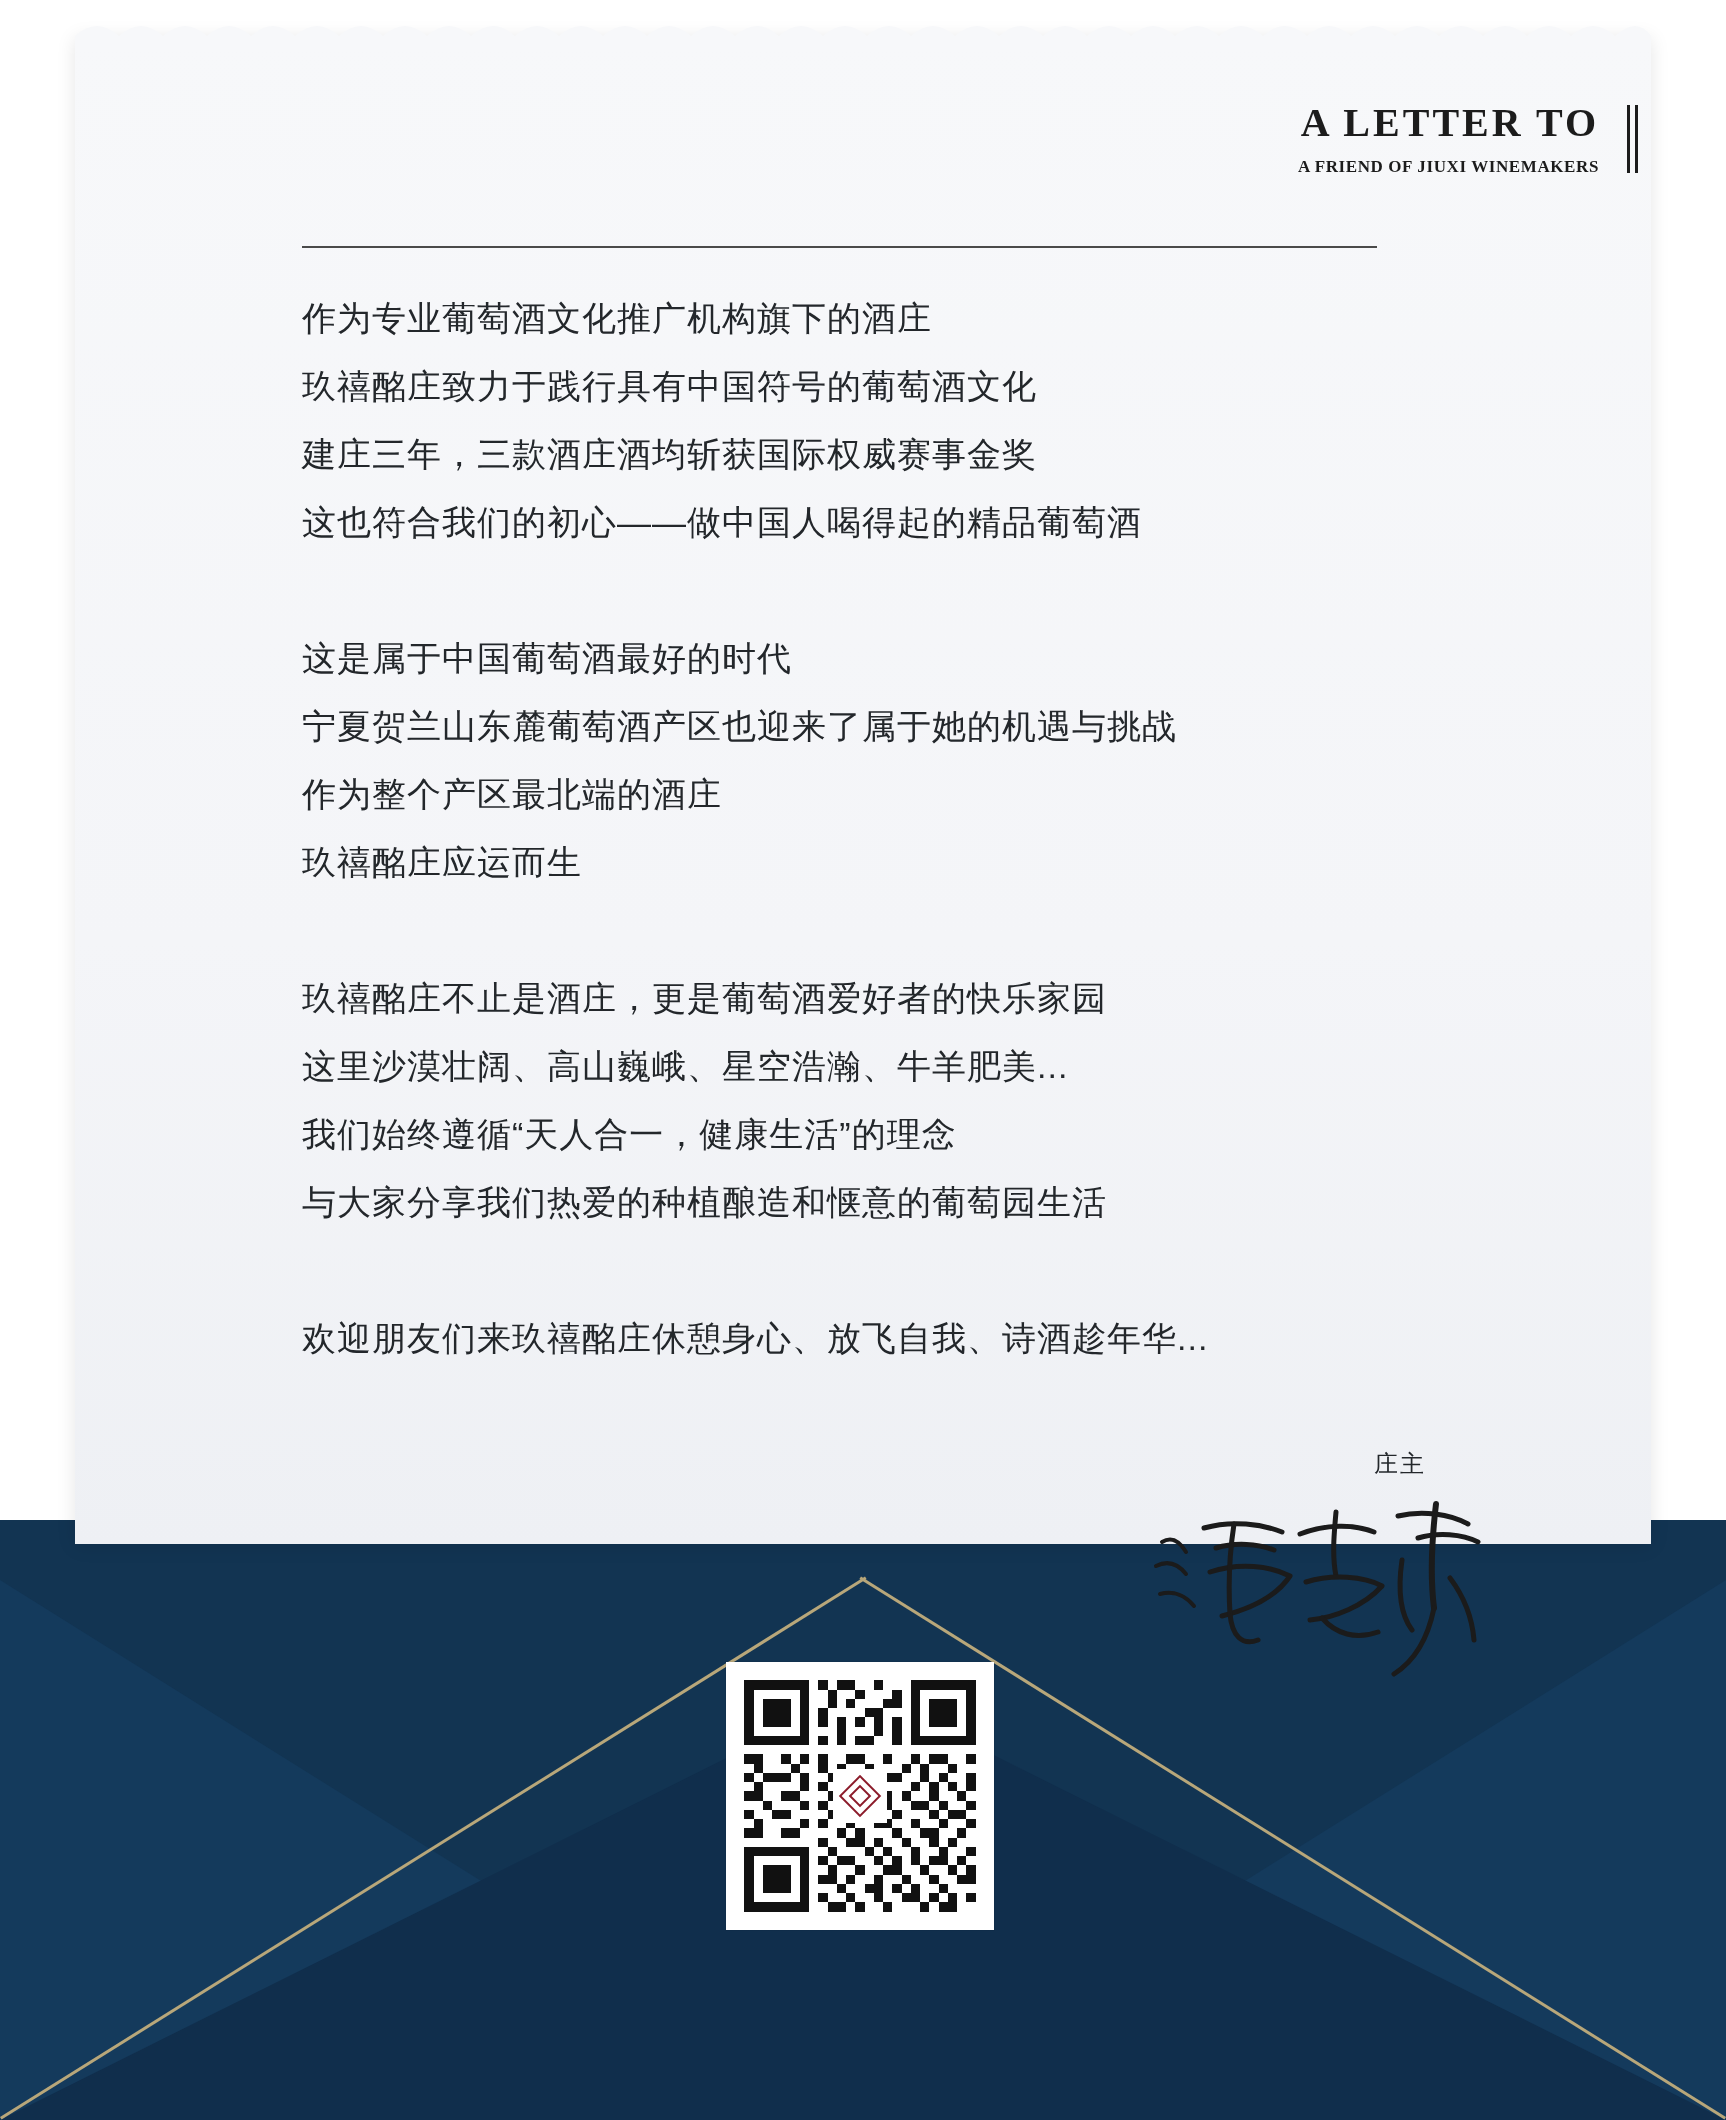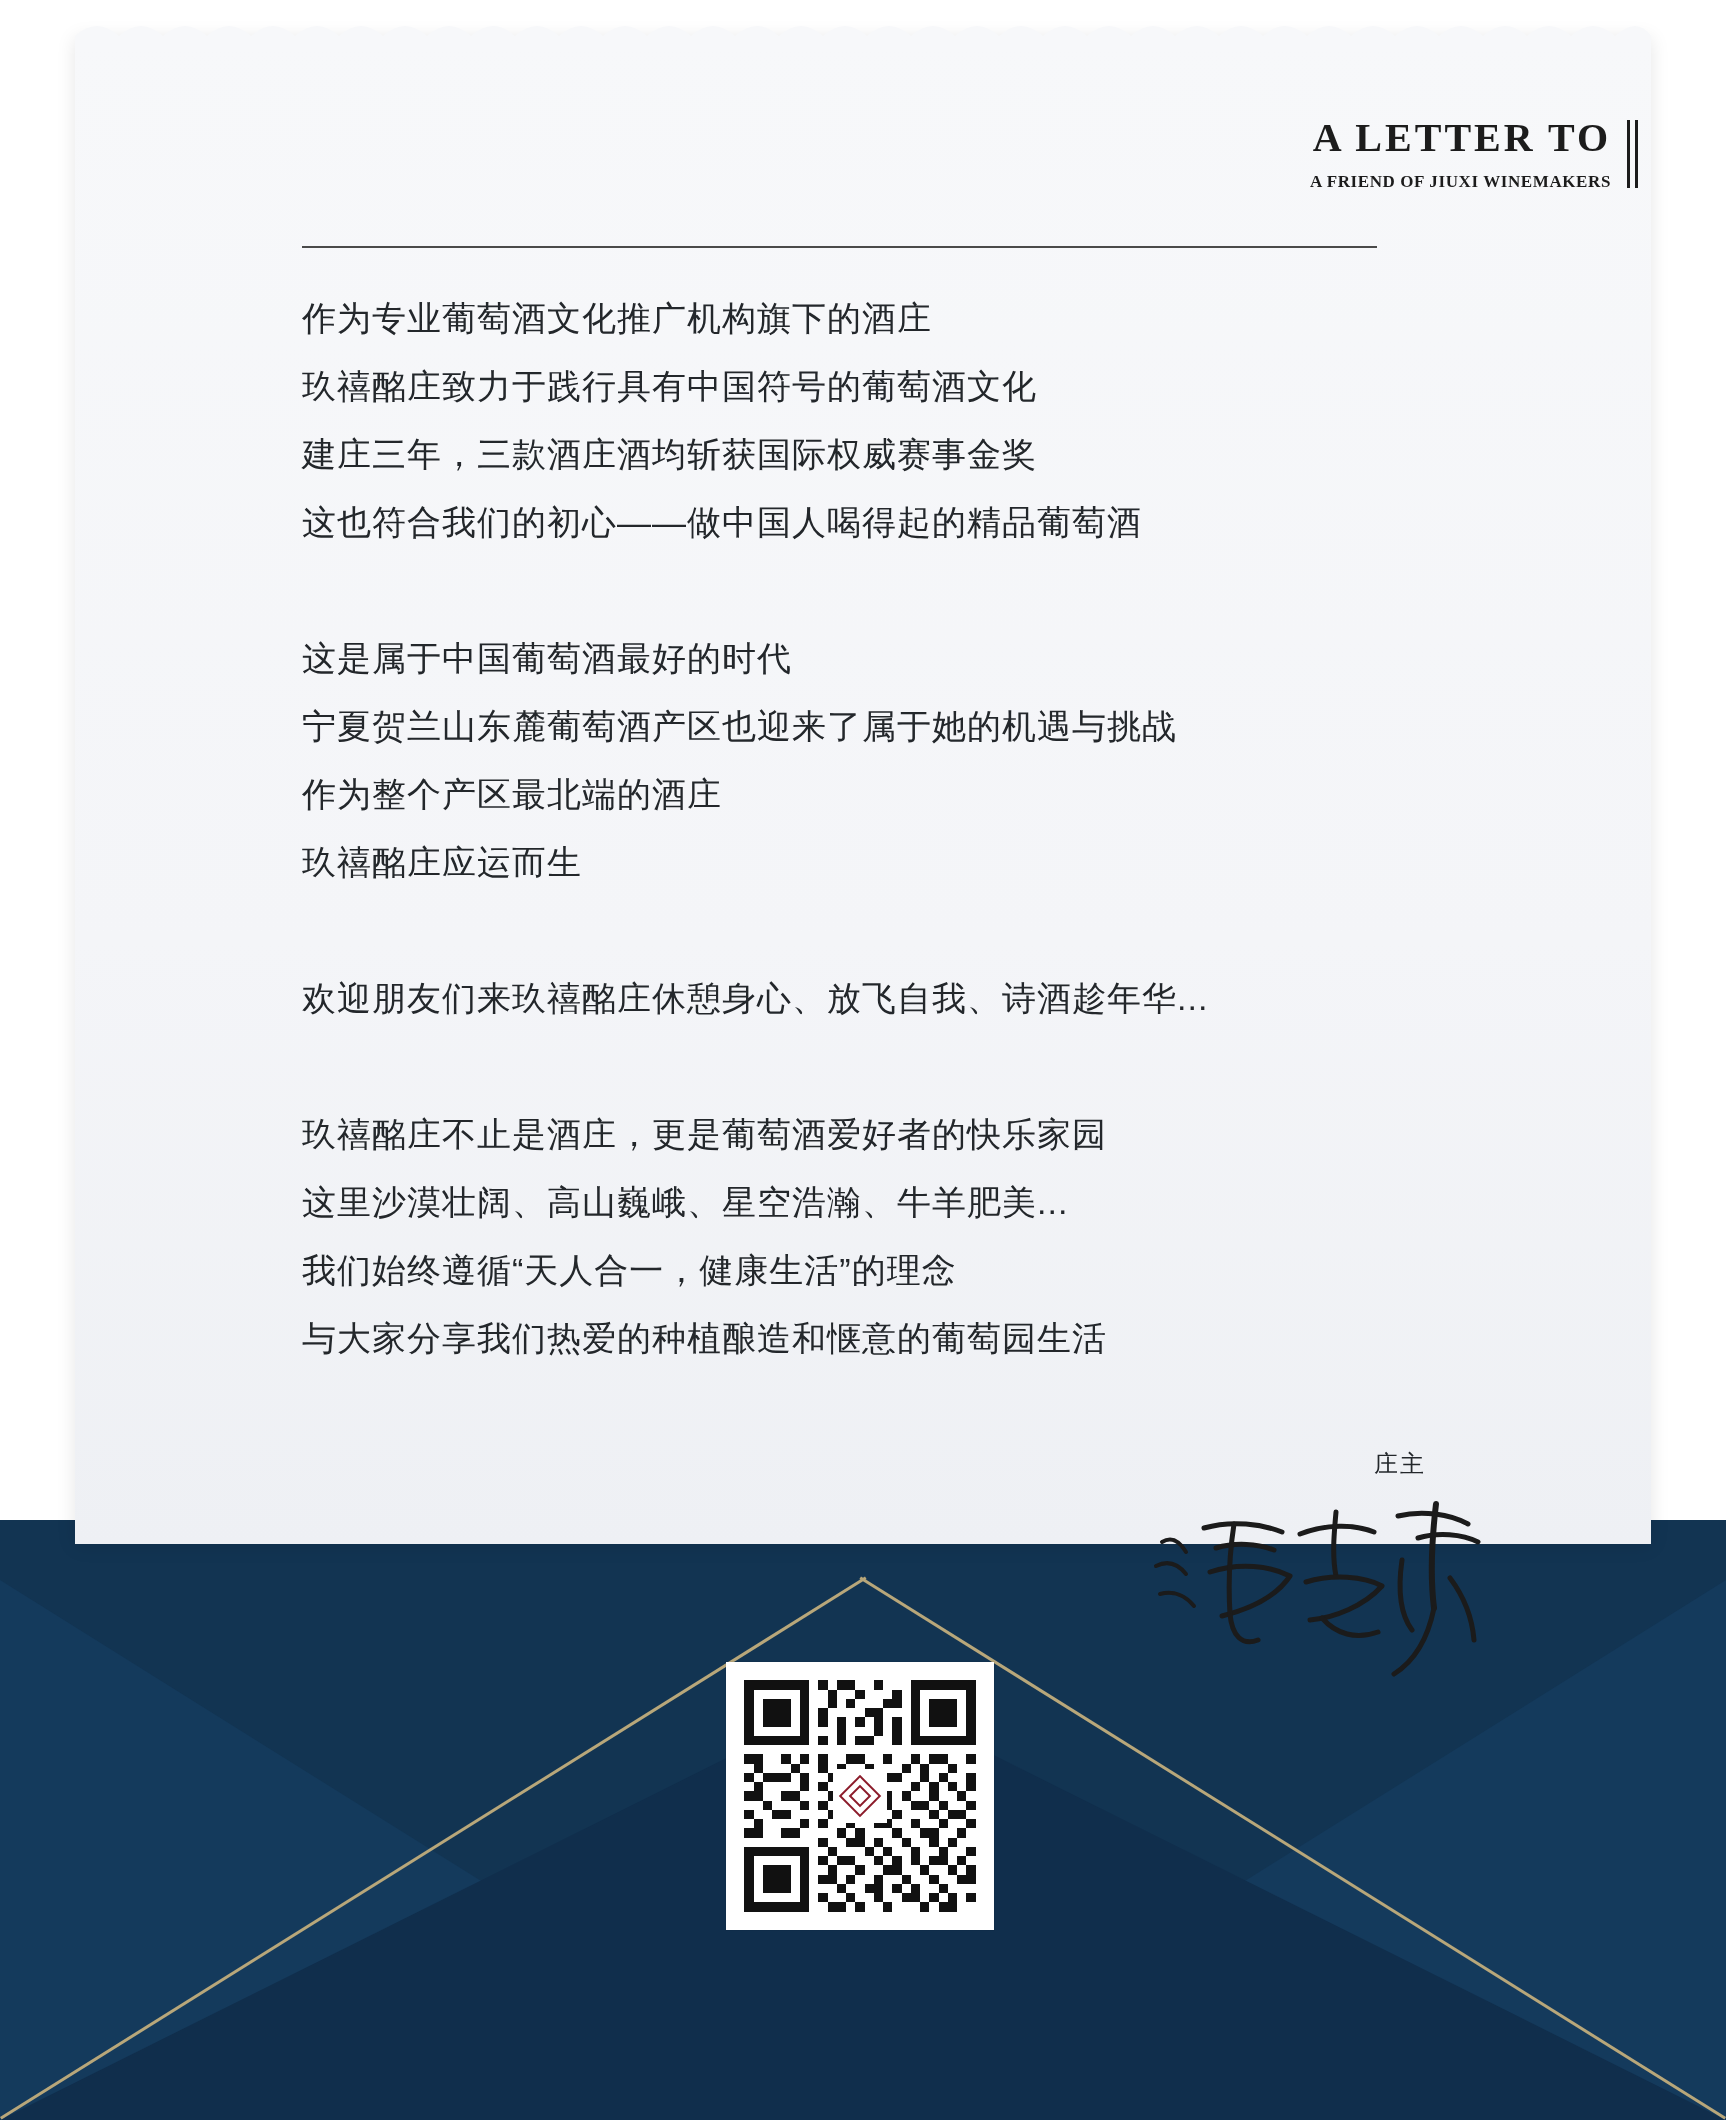--- a/index.html
+++ b/index.html
@@ -106,25 +106,26 @@
     height: 34px;
     overflow: hidden;
     pointer-events: none;
   }
   .scallop svg { display: block; }
 
   
   .header {
     position: absolute;
     right: 88px;
-    top: 116px;
+    top: 101px;
     text-align: right;
     display: flex;
     align-items: flex-start;
     justify-content: flex-end;
+    gap: 12px;
   }
   .header-text {
     text-align: right;
   }
   .header-title {
     font-family: "Liberation Serif", "DejaVu Serif", serif;
     font-weight: bold;
     font-size: 40px;
     letter-spacing: 3px;
     color: #1c1c1c;
@@ -277,27 +278,27 @@
       <span class="line">建庄三年，三款酒庄酒均斩获国际权威赛事金奖</span><br>
       <span class="line">这也符合我们的初心——做中国人喝得起的精品葡萄酒</span>
     </p>
     <p class="para">
       <span class="line">这是属于中国葡萄酒最好的时代</span><br>
       <span class="line">宁夏贺兰山东麓葡萄酒产区也迎来了属于她的机遇与挑战</span><br>
       <span class="line">作为整个产区最北端的酒庄</span><br>
       <span class="line">玖禧酩庄应运而生</span>
     </p>
     <p class="para">
-      <span class="line">欢迎朋友们来玖禧酩庄休憩身心、放飞自我、诗酒趁年华...</span>
-    </p>
-    <p class="para">
       <span class="line">玖禧酩庄不止是酒庄，更是葡萄酒爱好者的快乐家园</span><br>
       <span class="line">这里沙漠壮阔、高山巍峨、星空浩瀚、牛羊肥美...</span><br>
       <span class="line">我们始终遵循“天人合一，健康生活”的理念</span><br>
       <span class="line">与大家分享我们热爱的种植酿造和惬意的葡萄园生活</span>
+    </p>
+    <p class="para">
+      <span class="line">欢迎朋友们来玖禧酩庄休憩身心、放飞自我、诗酒趁年华...</span>
     </p>
   </div>
 
   <div class="sign-title">庄主</div>
   <div class="signature" title="谭志军">
     <svg width="340" height="200" viewBox="0 0 340 200" xmlns="http://www.w3.org/2000/svg">
       <g fill="none" stroke="#1b1b1b" stroke-linecap="round" stroke-linejoin="round">
         <path d="M12,52 C22,46 30,52 36,62" stroke-width="4"></path>
         <path d="M6,76 C18,70 28,74 36,84" stroke-width="4"></path>
         <path d="M10,104 C24,100 36,106 44,116" stroke-width="4"></path>

